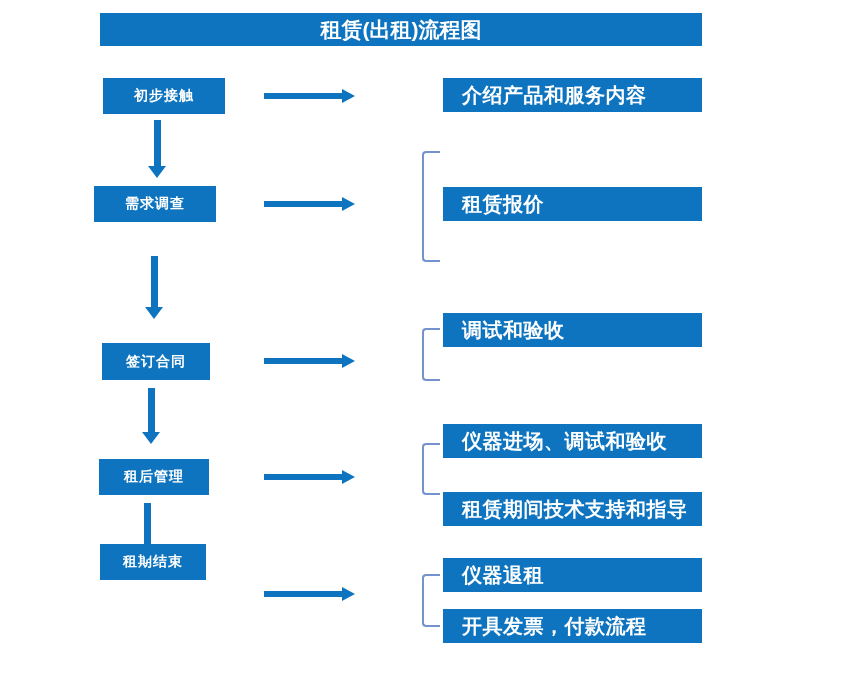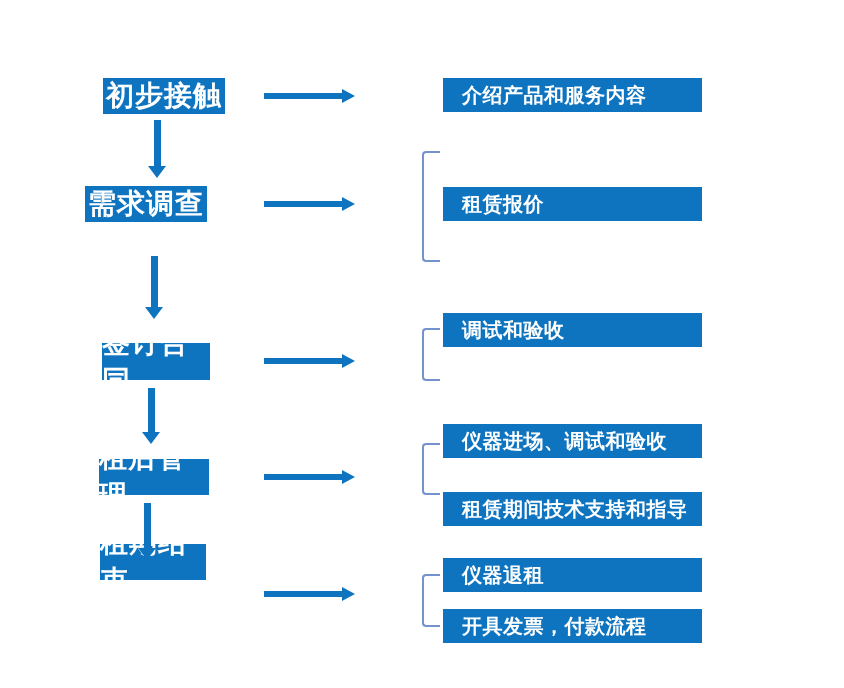--- a/index.html
+++ b/index.html
@@ -15,21 +15,21 @@
   }
   .box{
     position:absolute;background:var(--blue);color:var(--fg);
     font-weight:bold;display:flex;align-items:center;box-sizing:border-box;
   }
   .titlebar{
     position:absolute;left:100px;top:13px;width:602px;height:33px;
     background:var(--blue);color:var(--fg);font-weight:bold;font-size:21px;
     display:flex;align-items:center;justify-content:center;
   }
-  .stage{justify-content:center;font-size:28px;letter-spacing:1px;}
+  .stage{justify-content:center;font-size:14px;letter-spacing:1px;}
   .output{left:443px;width:259px;height:34px;padding-left:19px;font-size:20px;letter-spacing:0.5px;}
   .arrow-right{position:absolute;width:91px;height:14px;}
   .arrow-right .stem{position:absolute;left:0;top:4px;width:78px;height:6px;background:var(--blue);}
   .arrow-right .head{position:absolute;left:78px;top:0;width:0;height:0;
     border-top:7px solid transparent;border-bottom:7px solid transparent;border-left:13px solid var(--blue);}
   .arrow-down{position:absolute;width:19px;}
   .arrow-down .stem{position:absolute;left:6px;top:0;width:7px;background:var(--blue);}
   .arrow-down .head{position:absolute;left:0;width:0;height:0;
     border-left:9px solid transparent;border-right:9px solid transparent;border-top:12px solid var(--blue);}
   .bracket{
@@ -38,23 +38,24 @@
     border-top:2px solid var(--bracket);
     border-bottom:2px solid var(--bracket);
     border-radius:4px 0 0 4px;
   }
 </style>
 </head>
 <body>
 
 <div class="canvas">
 
+  <div class="titlebar">租赁(出租)流程图</div>
 
   <div class="box stage" style="left:103px;top:78px;width:122px;height:36px">初步接触</div>
-  <div class="box stage" style="left:85px;top:186px;width:122px;height:36px">需求调查</div>
+  <div class="box stage" style="left:94px;top:186px;width:122px;height:36px">需求调查</div>
   <div class="box stage" style="left:102px;top:343px;width:108px;height:37px">签订合同</div>
   <div class="box stage" style="left:99px;top:459px;width:110px;height:36px">租后管理</div>
   <div class="box stage" style="left:100px;top:544px;width:106px;height:36px">租期结束</div>
 
   <div class="box output" style="top:78px">介绍产品和服务内容</div>
   <div class="box output" style="top:187px">租赁报价</div>
   <div class="box output" style="top:313px">调试和验收</div>
   <div class="box output" style="top:424px">仪器进场、调试和验收</div>
   <div class="box output" style="top:492px">租赁期间技术支持和指导</div>
   <div class="box output" style="top:558px">仪器退租</div>

